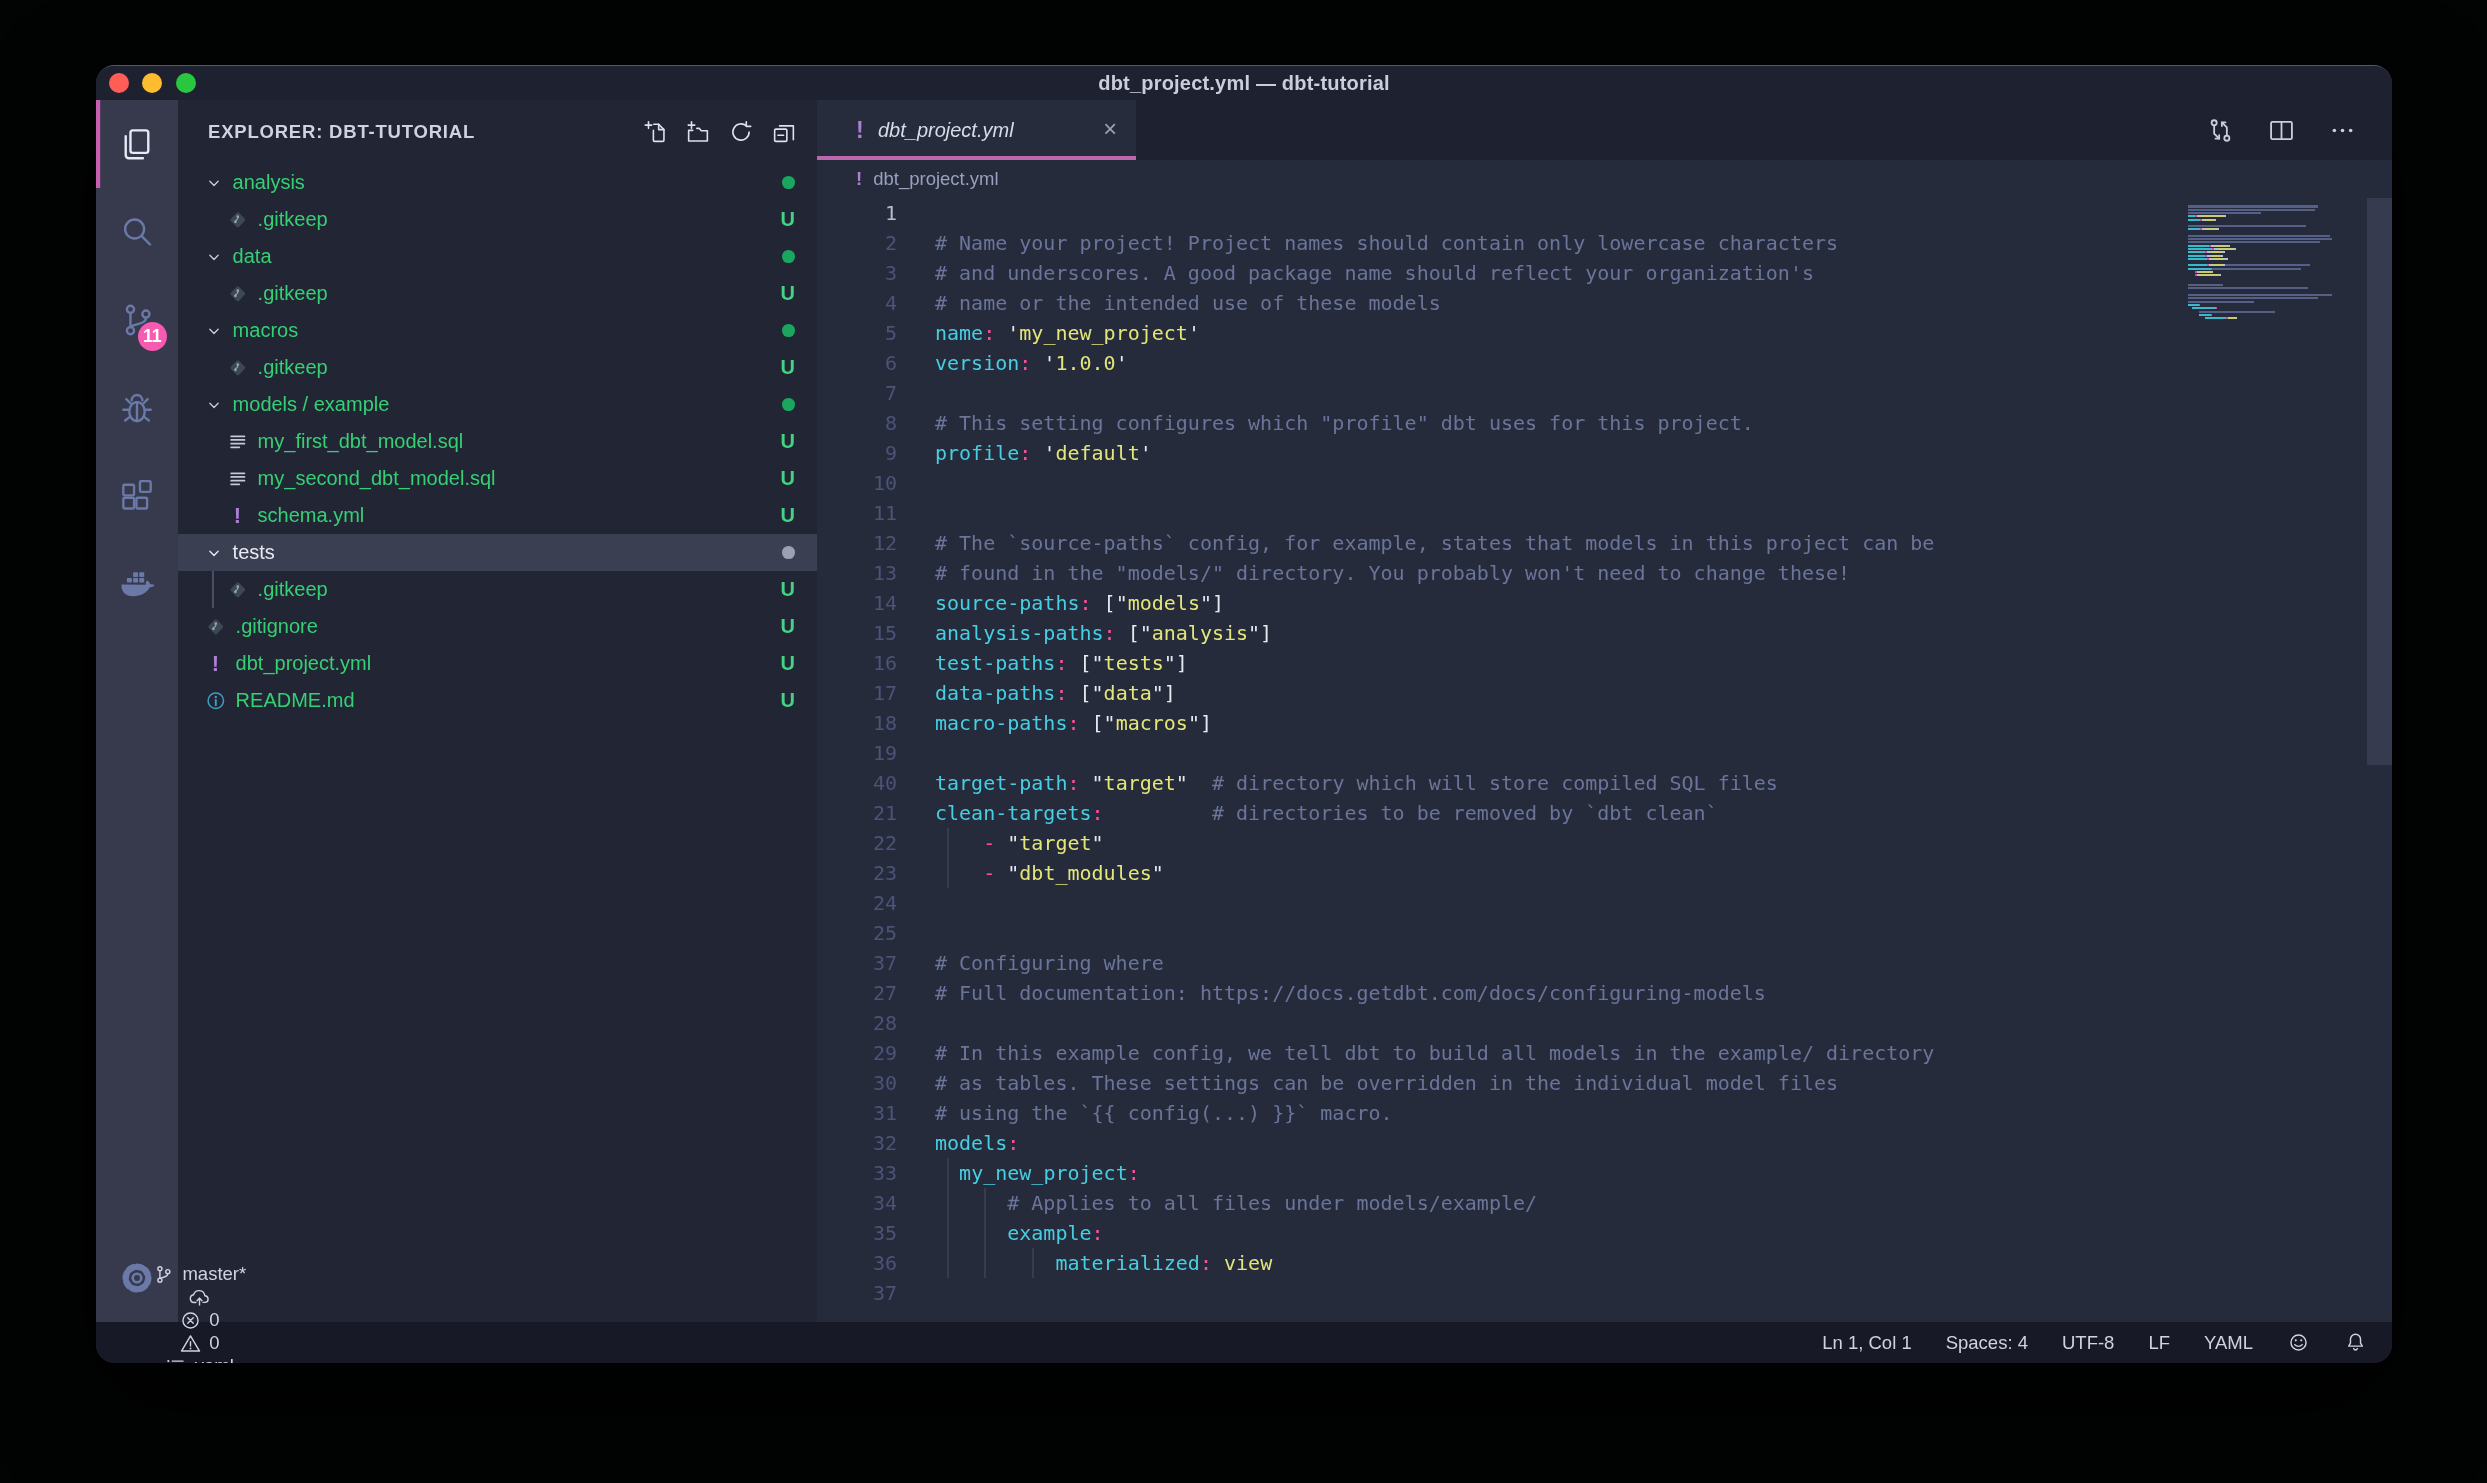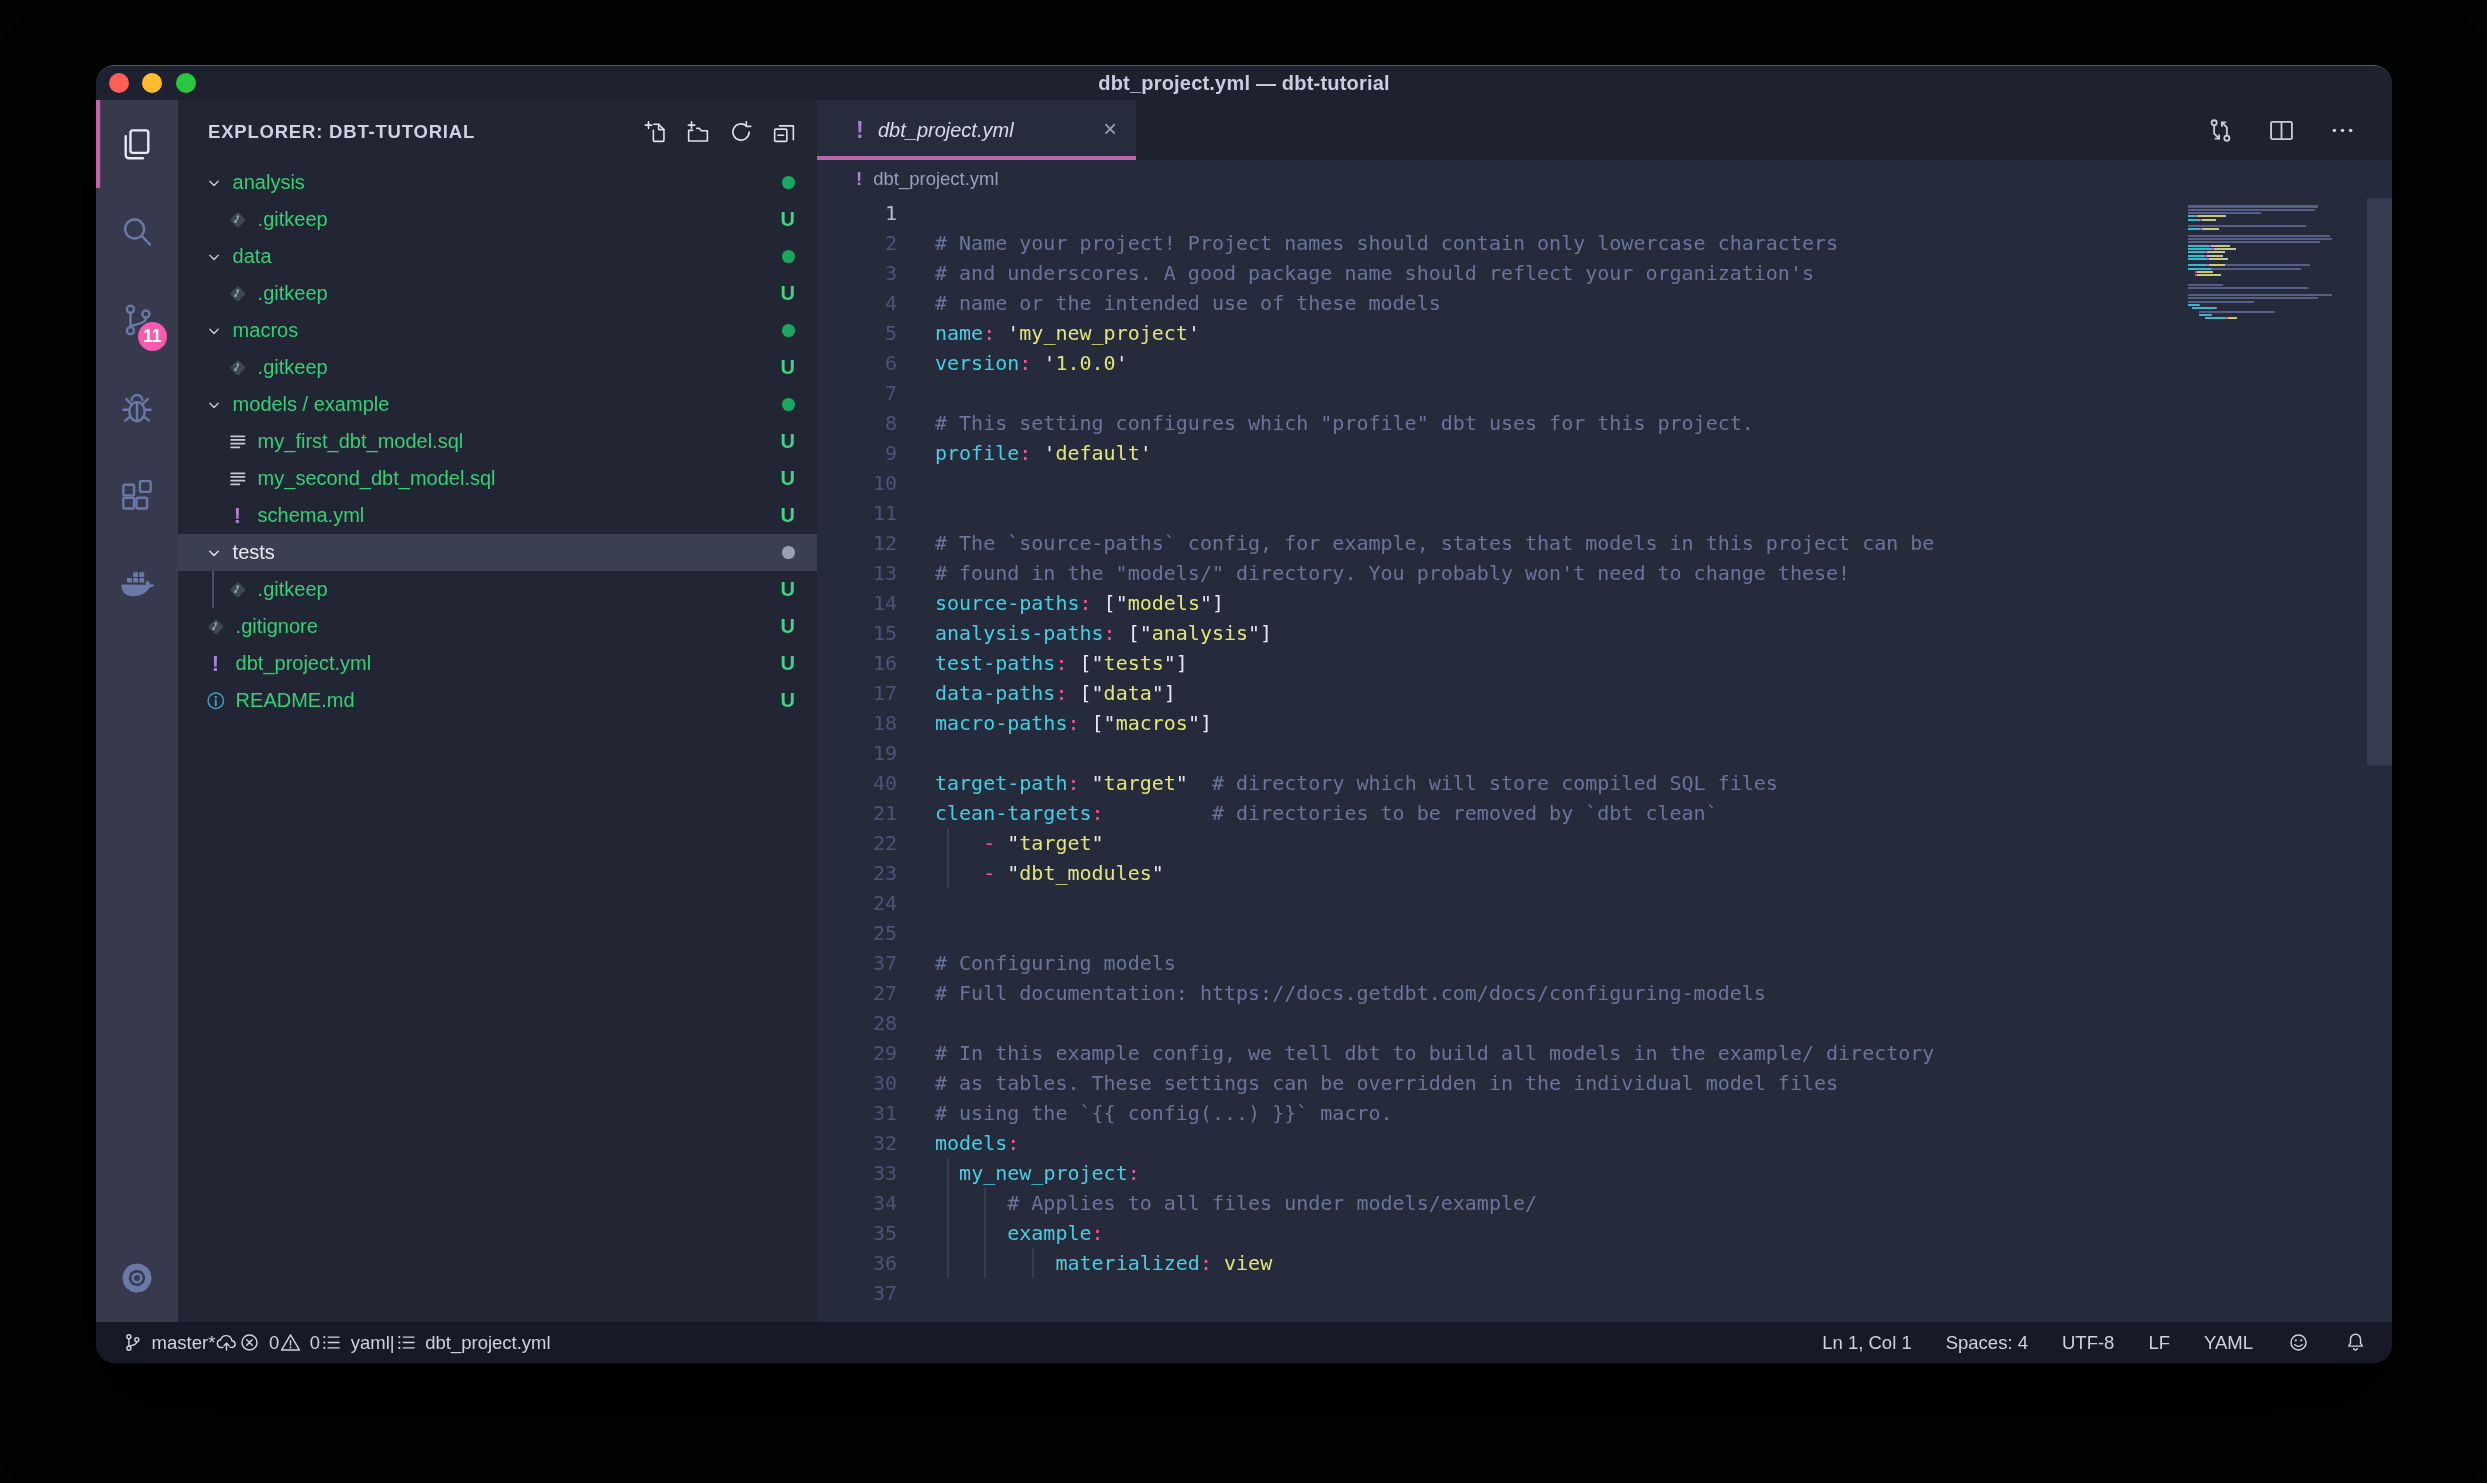--- a/index.html
+++ b/index.html
@@ -74,21 +74,21 @@
   .tw{color:transparent;}
   .g{position:absolute;top:0;bottom:0;width:1.7px;background:#373c4f;}
   .minimap{position:absolute;top:4.2px;right:56px;width:148px;}
   .mline{position:absolute;left:0;height:2.5px;font-size:0;white-space:nowrap;}
   .m{display:inline-block;height:2.2px;}
   .scrollthumb{position:absolute;top:0;right:0;width:25px;height:567px;background:rgba(112,120,148,.22);}
   
   .statusbar{height:41px;flex:none;background:#171a26;display:flex;align-items:center;
              justify-content:space-between;padding:0 25px;color:#ced3e2;font-size:18.5px;}
   .sb-left,.sb-right{display:flex;align-items:center;}
-  .sb-left{}
+  .sb-left{flex-direction:column;}
   .sb-right{gap:34px;}
   .sitem{display:flex;align-items:center;gap:7.6px;white-space:nowrap;}
   .sitem svg{width:23px;height:23px;}
 </style>
 </head>
 <body>
 
 <div class="stage">
   <div class="window">
 
@@ -443,21 +443,21 @@
               <div class="line"><span class="ln">16</span><span class="lc"><span class="tk">test-paths</span><span class="tp">:</span><span class="tq"> ["</span><span class="ts">tests</span><span class="tq">"]</span></span></div>
               <div class="line"><span class="ln">17</span><span class="lc"><span class="tk">data-paths</span><span class="tp">:</span><span class="tq"> ["</span><span class="ts">data</span><span class="tq">"]</span></span></div>
               <div class="line"><span class="ln">18</span><span class="lc"><span class="tk">macro-paths</span><span class="tp">:</span><span class="tq"> ["</span><span class="ts">macros</span><span class="tq">"]</span></span></div>
               <div class="line"><span class="ln">19</span><span class="lc"></span></div>
               <div class="line"><span class="ln">40</span><span class="lc"><span class="tk">target-path</span><span class="tp">:</span><span class="tq"> "</span><span class="ts">target</span><span class="tq">"</span><span class="tc">  # directory which will store compiled SQL files</span></span></div>
               <div class="line"><span class="ln">21</span><span class="lc"><span class="tk">clean-targets</span><span class="tp">:</span><span class="tc">         # directories to be removed by `dbt clean`</span></span></div>
               <div class="line"><span class="ln">22</span><span class="lc"><span class="g" style="left:50px"></span><span class="tw">    </span><span class="tp">-</span><span class="tq"> "</span><span class="ts">target</span><span class="tq">"</span></span></div>
               <div class="line"><span class="ln">23</span><span class="lc"><span class="g" style="left:50px"></span><span class="tw">    </span><span class="tp">-</span><span class="tq"> "</span><span class="ts">dbt_modules</span><span class="tq">"</span></span></div>
               <div class="line"><span class="ln">24</span><span class="lc"></span></div>
               <div class="line"><span class="ln">25</span><span class="lc"></span></div>
-              <div class="line"><span class="ln">37</span><span class="lc"><span class="tc"># Configuring models</span></span></div>
+              <div class="line"><span class="ln">37</span><span class="lc"><span class="tc"># Configuring where</span></span></div>
               <div class="line"><span class="ln">27</span><span class="lc"><span class="tc"># Full documentation: </span><span class="tl">https://docs.getdbt.com/docs/configuring-models</span></span></div>
               <div class="line"><span class="ln">28</span><span class="lc"></span></div>
               <div class="line"><span class="ln">29</span><span class="lc"><span class="tc"># In this example config, we tell dbt to build all models in the example/ directory</span></span></div>
               <div class="line"><span class="ln">30</span><span class="lc"><span class="tc"># as tables. These settings can be overridden in the individual model files</span></span></div>
               <div class="line"><span class="ln">31</span><span class="lc"><span class="tc"># using the `{{ config(...) }}` macro.</span></span></div>
               <div class="line"><span class="ln">32</span><span class="lc"><span class="tk">models</span><span class="tp">:</span></span></div>
               <div class="line"><span class="ln">33</span><span class="lc"><span class="g" style="left:50px"></span><span class="tw">  </span><span class="tk">my_new_project</span><span class="tp">:</span></span></div>
               <div class="line"><span class="ln">34</span><span class="lc"><span class="g" style="left:50px"></span><span class="g" style="left:87px"></span><span class="tw">      </span><span class="tc"># Applies to all files under models/example/</span></span></div>
               <div class="line"><span class="ln">35</span><span class="lc"><span class="g" style="left:50px"></span><span class="g" style="left:87px"></span><span class="tw">      </span><span class="tk">example</span><span class="tp">:</span></span></div>
               <div class="line"><span class="ln">36</span><span class="lc"><span class="g" style="left:50px"></span><span class="g" style="left:87px"></span><span class="g" style="left:135px"></span><span class="tw">          </span><span class="tk">materialized</span><span class="tp">:</span><span class="ts"> view</span></span></div>

